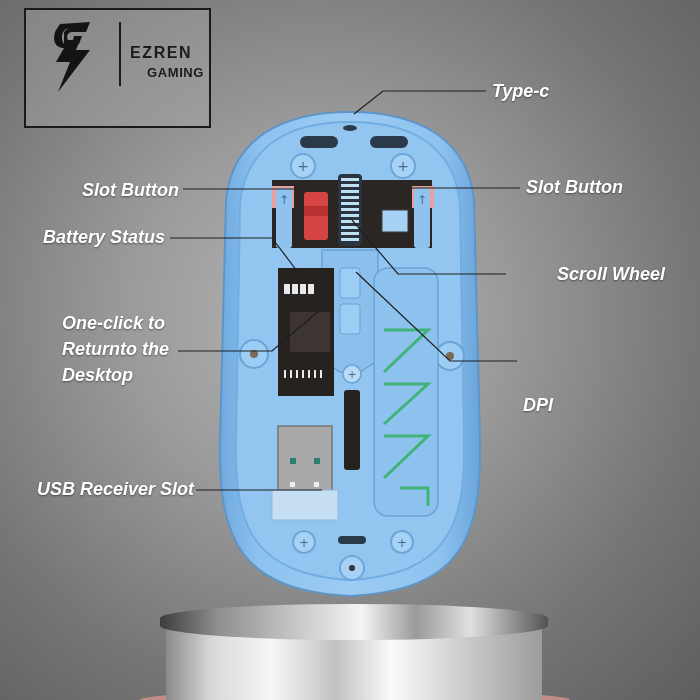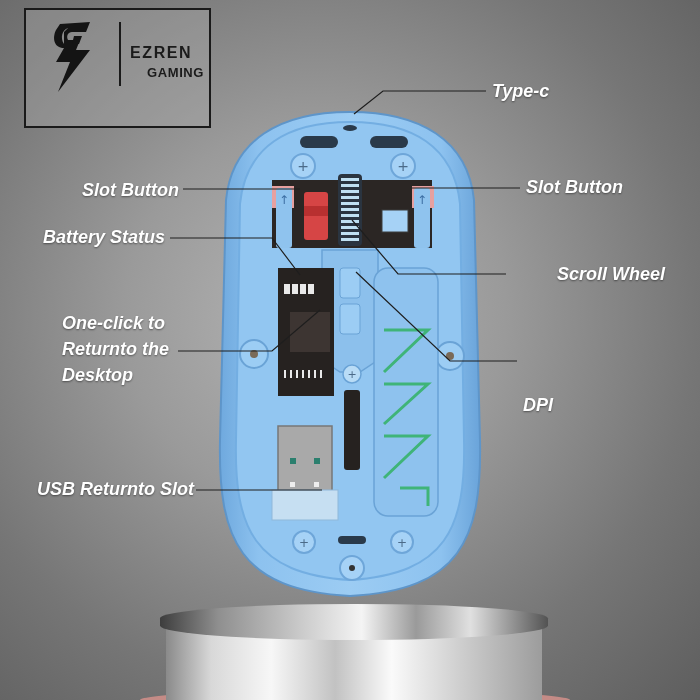--- a/index.html
+++ b/index.html
@@ -160,13 +160,13 @@
   </g>
 </svg>
 
 <div class="label" style="left:492px;top:81px;text-align:center;">Type-c</div>
 <div class="label" style="left:82px;top:180px;">Slot Button</div>
 <div class="label" style="left:526px;top:177px;">Slot Button</div>
 <div class="label" style="left:43px;top:227px;">Battery Status</div>
 <div class="label" style="left:514px;top:264px;margin-left:43px;">Scroll Wheel</div>
 <div class="label multi" style="left:62px;top:310px;">One-click to Returnto the Desktop</div>
 <div class="label" style="left:523px;top:350px;margin-top:45px;">DPI</div>
-<div class="label" style="left:37px;top:479px;">USB Returnto Slot</div>
+<div class="label" style="left:37px;top:479px;">USB Receiver Slot</div>
 
 </body></html>

